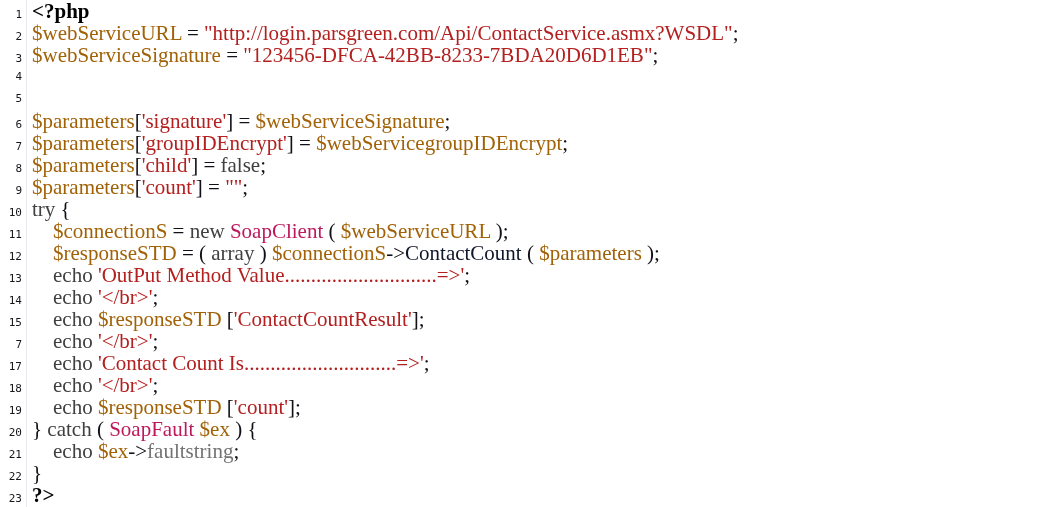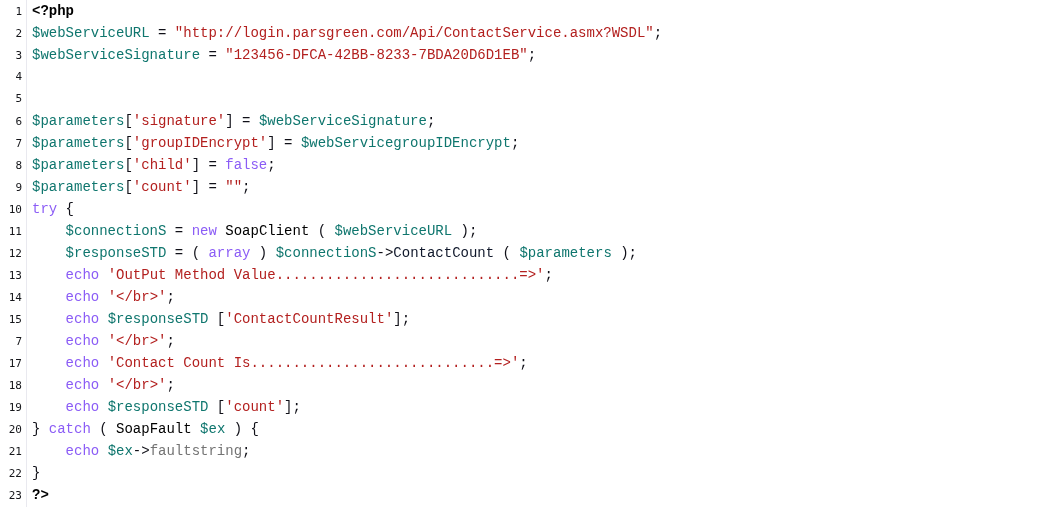--- a/index.html
+++ b/index.html
@@ -47,34 +47,34 @@
     padding-right: 4px;
     font-size: 11px;
     line-height: 22px;
     color: #15161a;
     font-family: "DejaVu Sans Mono", "Liberation Mono", monospace;
     user-select: none;
   }
 
   .line-code {
     padding-left: 6px;
-    font-size: 14px;
+    font-size: 21px;
     line-height: 22px;
     letter-spacing: 0px;
     white-space: pre;
     color: #101018;
-    font-family: Liberation Mono, monospace;
+    font-family: Liberation Serif, serif;
   }
 
   
   .t-tag      { color: #000000; font-weight: bold; }
-  .t-var      { color: #0f766e; }
-  .t-kw       { color: #8b5cf6; }
+  .t-var      { color: #a16207; }
+  .t-kw       { color: #404040; }
   .t-str      { color: #b3201f; }
-  .t-class    { color: #000000; }
+  .t-class    { color: #be185d; }
   .t-method   { color: #0f172a; }
   .t-prop     { color: #737373; }
   .t-punct    { color: #101018; }
   .t-plain    { color: #101018; }
 </style>
 </head>
 <body>
 
 <div id="code-listing">
   <div id="code-rows">

